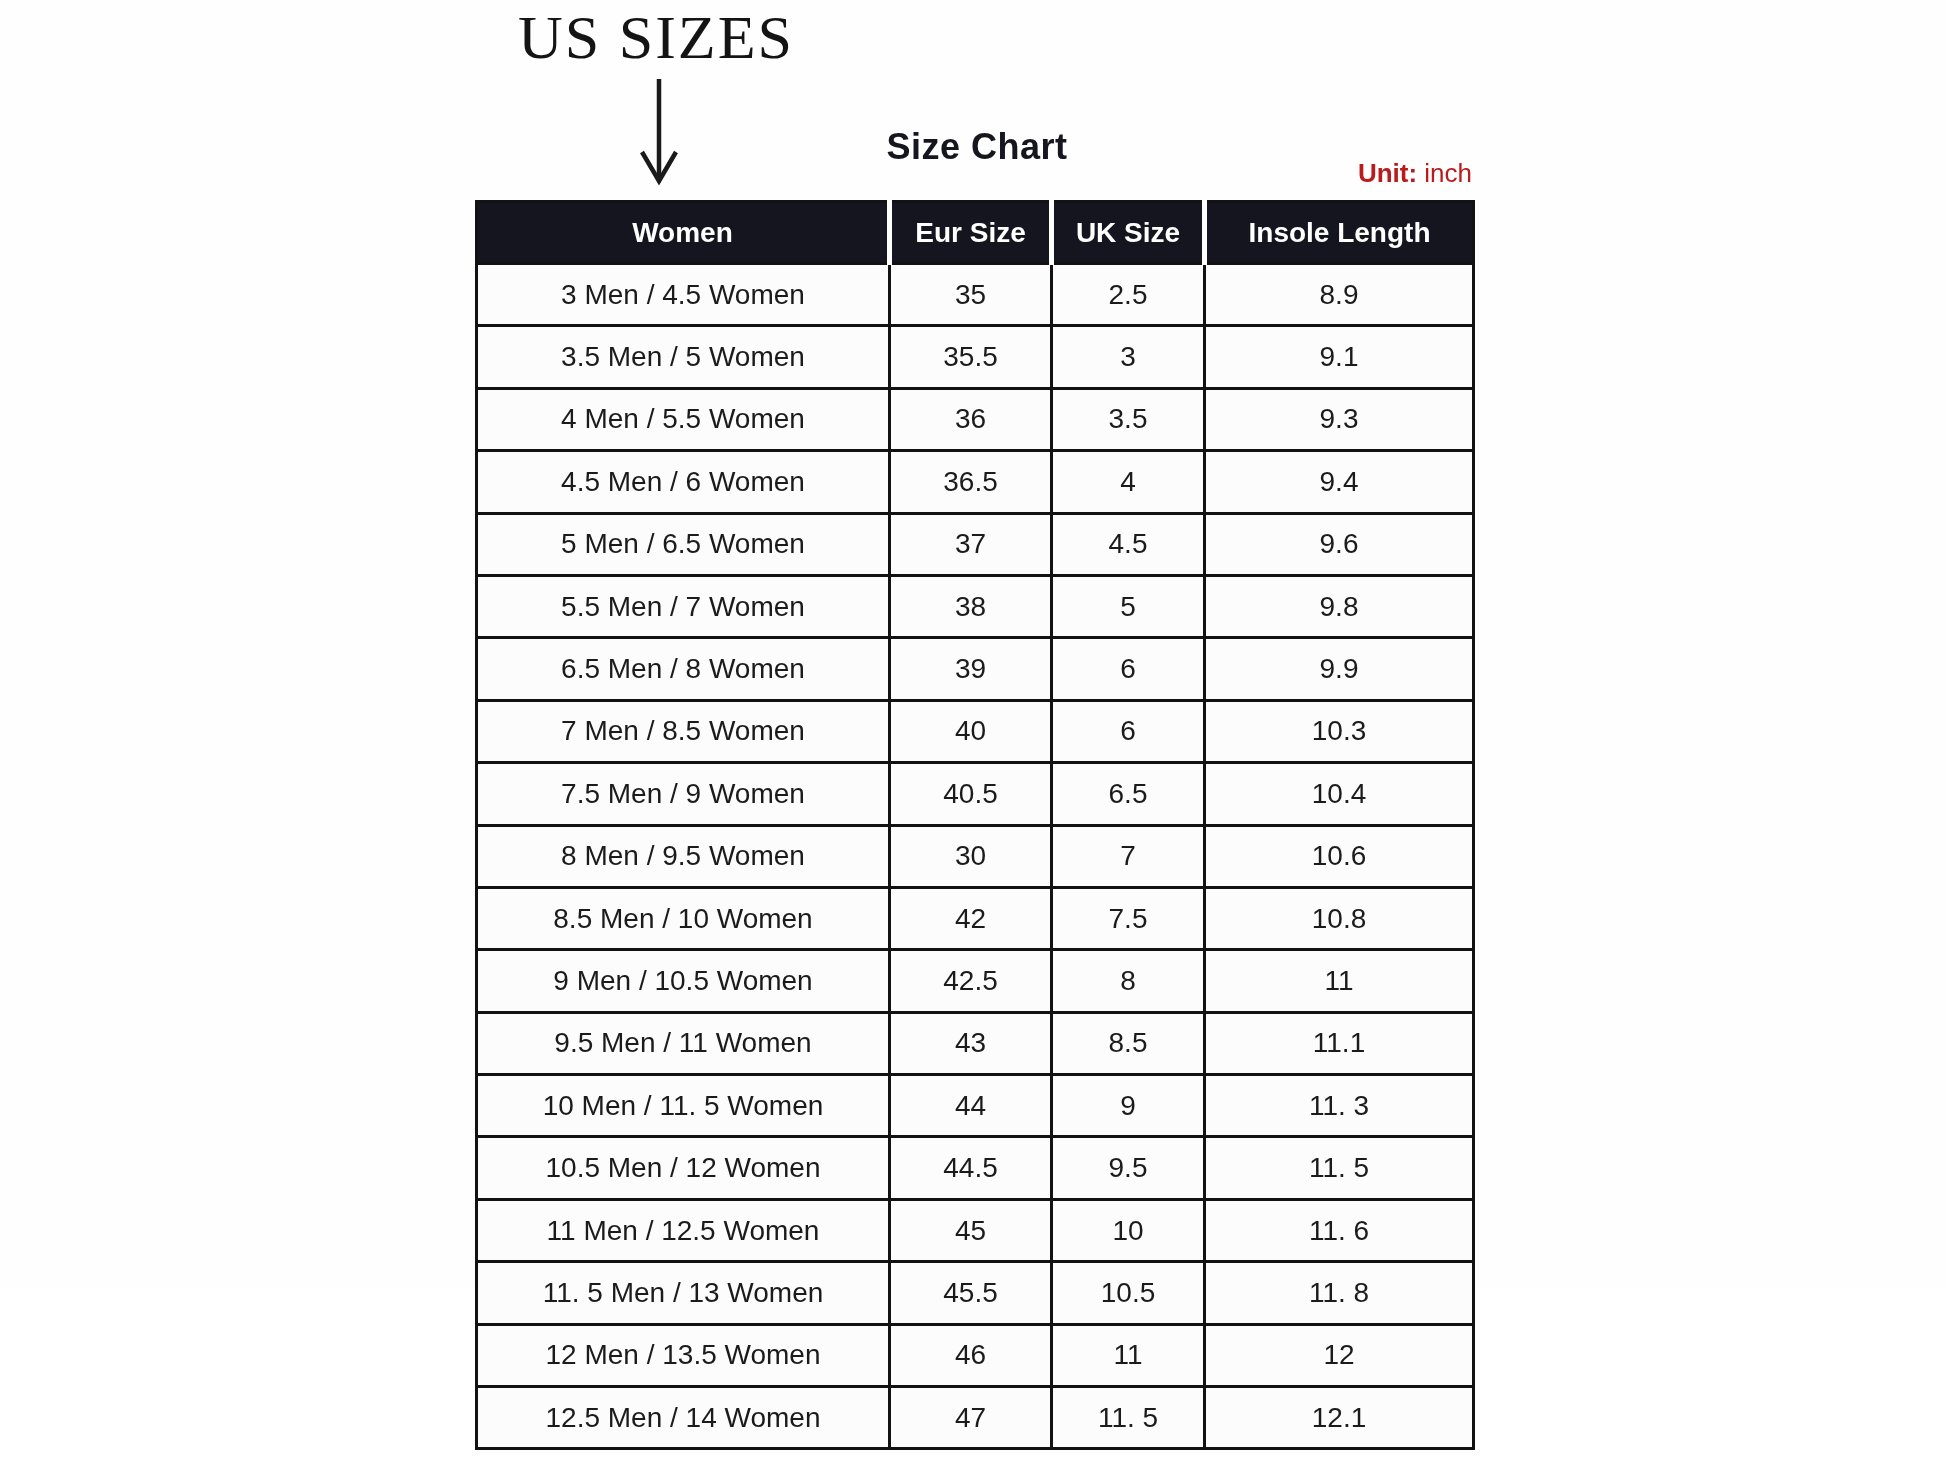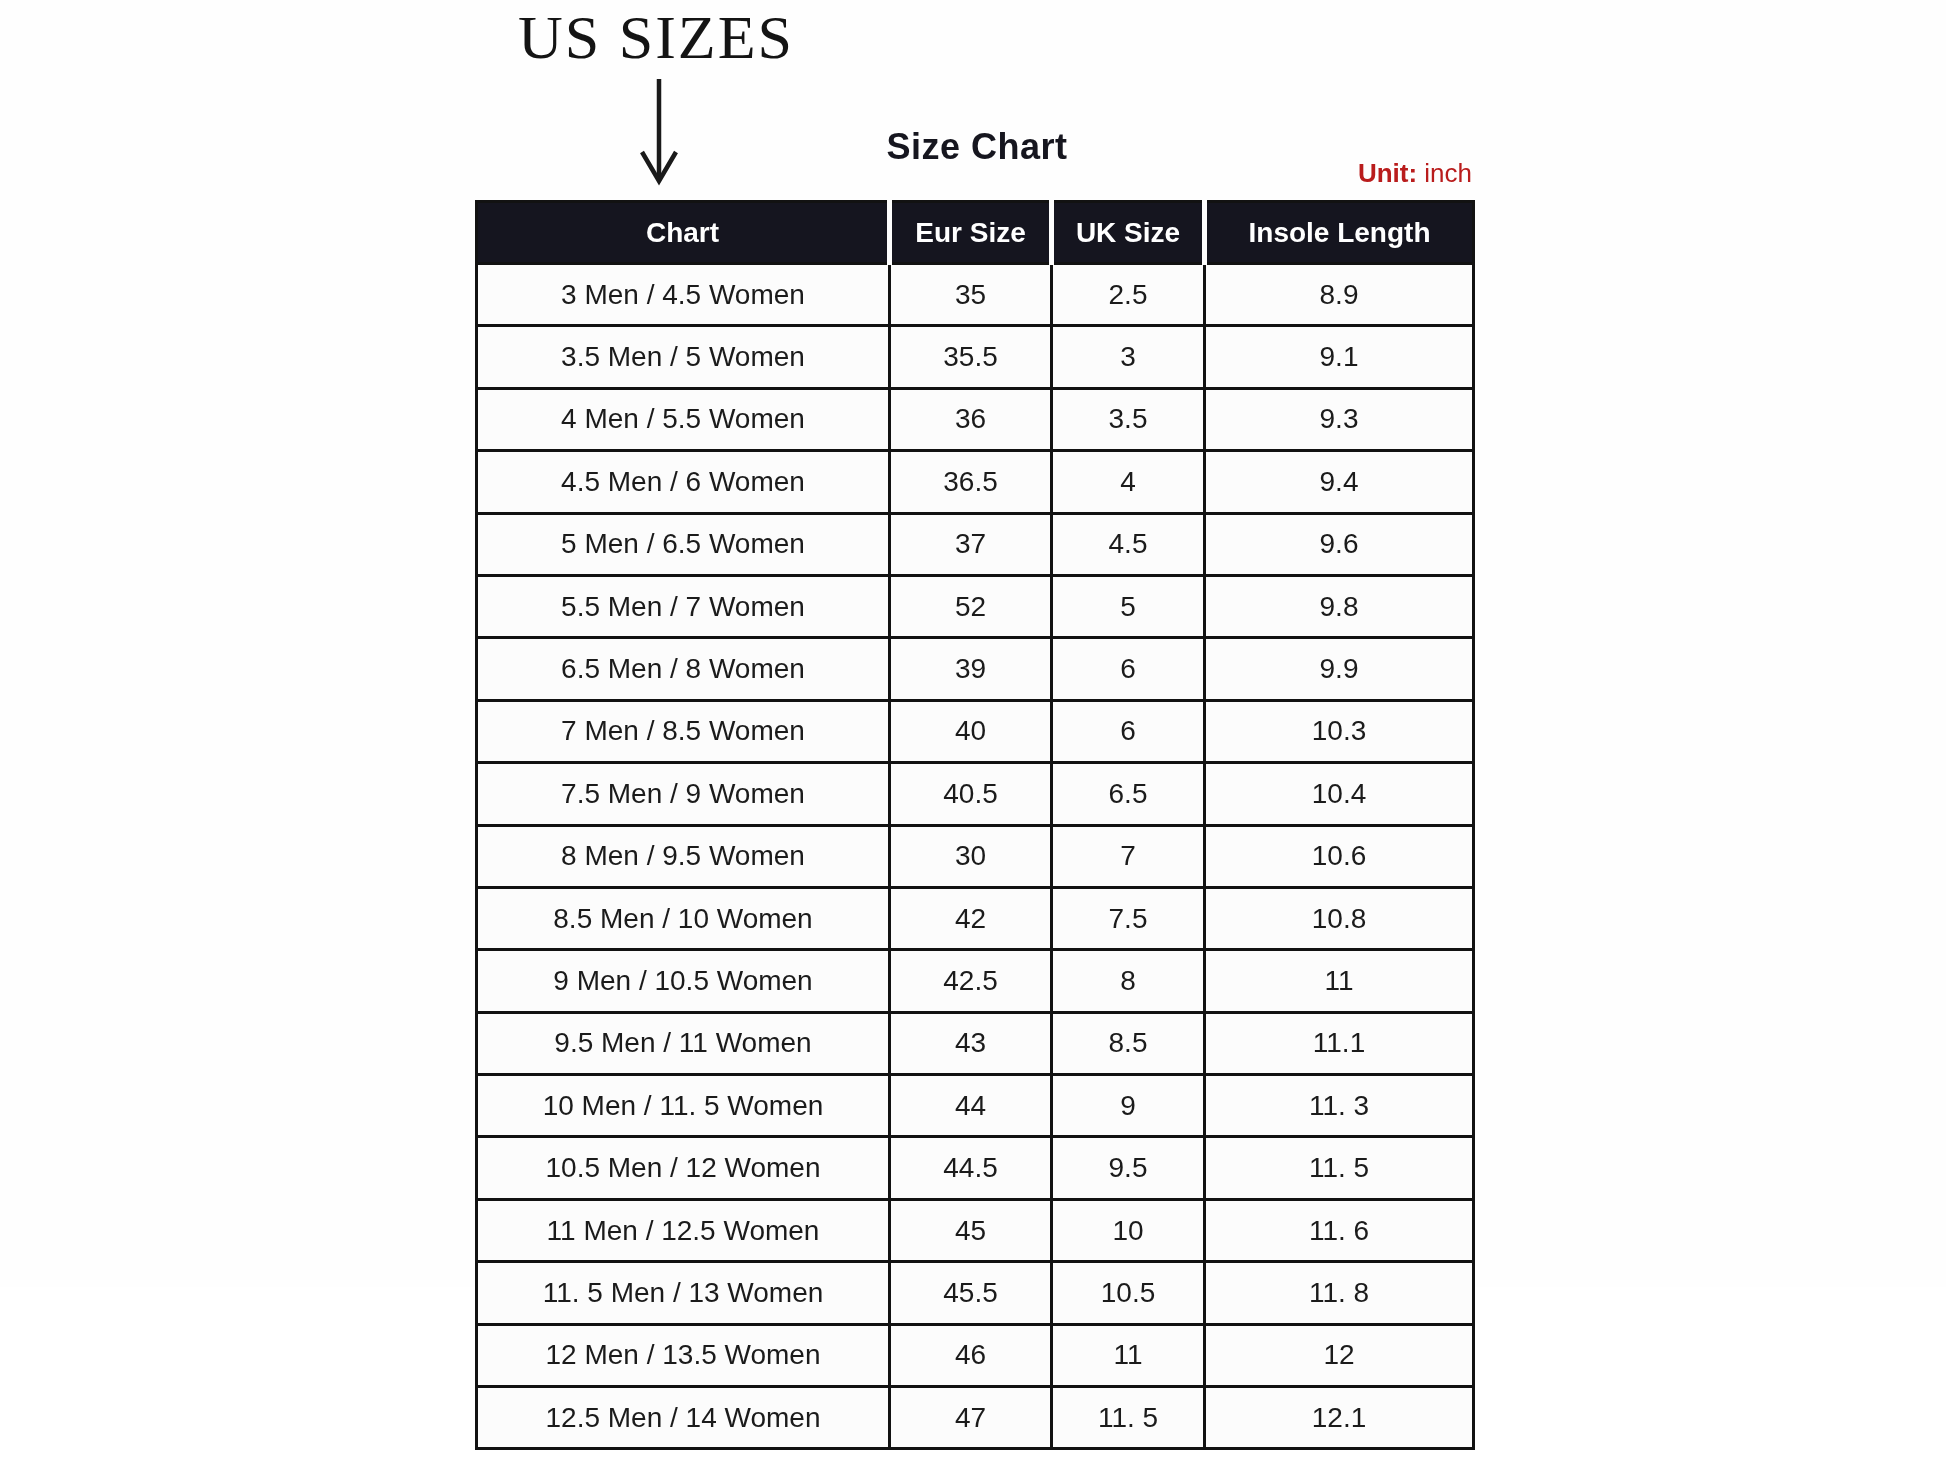--- a/index.html
+++ b/index.html
@@ -57,21 +57,21 @@
 
   <table class="size-table">
     <colgroup>
       <col style="width:413px">
       <col style="width:162px">
       <col style="width:153px">
       <col style="width:269px">
     </colgroup>
     <thead>
       <tr>
-        <th>Chart</th>
+        <th>Women</th>
         <th>Eur Size</th>
         <th>UK Size</th>
         <th>Insole Length</th>
       </tr>
     </thead>
     <tbody>
         <tr>
           <td>3 Men / 4.5 Women</td>
           <td>35</td>
           <td>2.5</td>
@@ -96,21 +96,21 @@
           <td>9.4</td>
         </tr>
         <tr>
           <td>5 Men / 6.5 Women</td>
           <td>37</td>
           <td>4.5</td>
           <td>9.6</td>
         </tr>
         <tr>
           <td>5.5 Men / 7 Women</td>
-          <td>52</td>
+          <td>38</td>
           <td>5</td>
           <td>9.8</td>
         </tr>
         <tr>
           <td>6.5 Men / 8 Women</td>
           <td>39</td>
           <td>6</td>
           <td>9.9</td>
         </tr>
         <tr>

